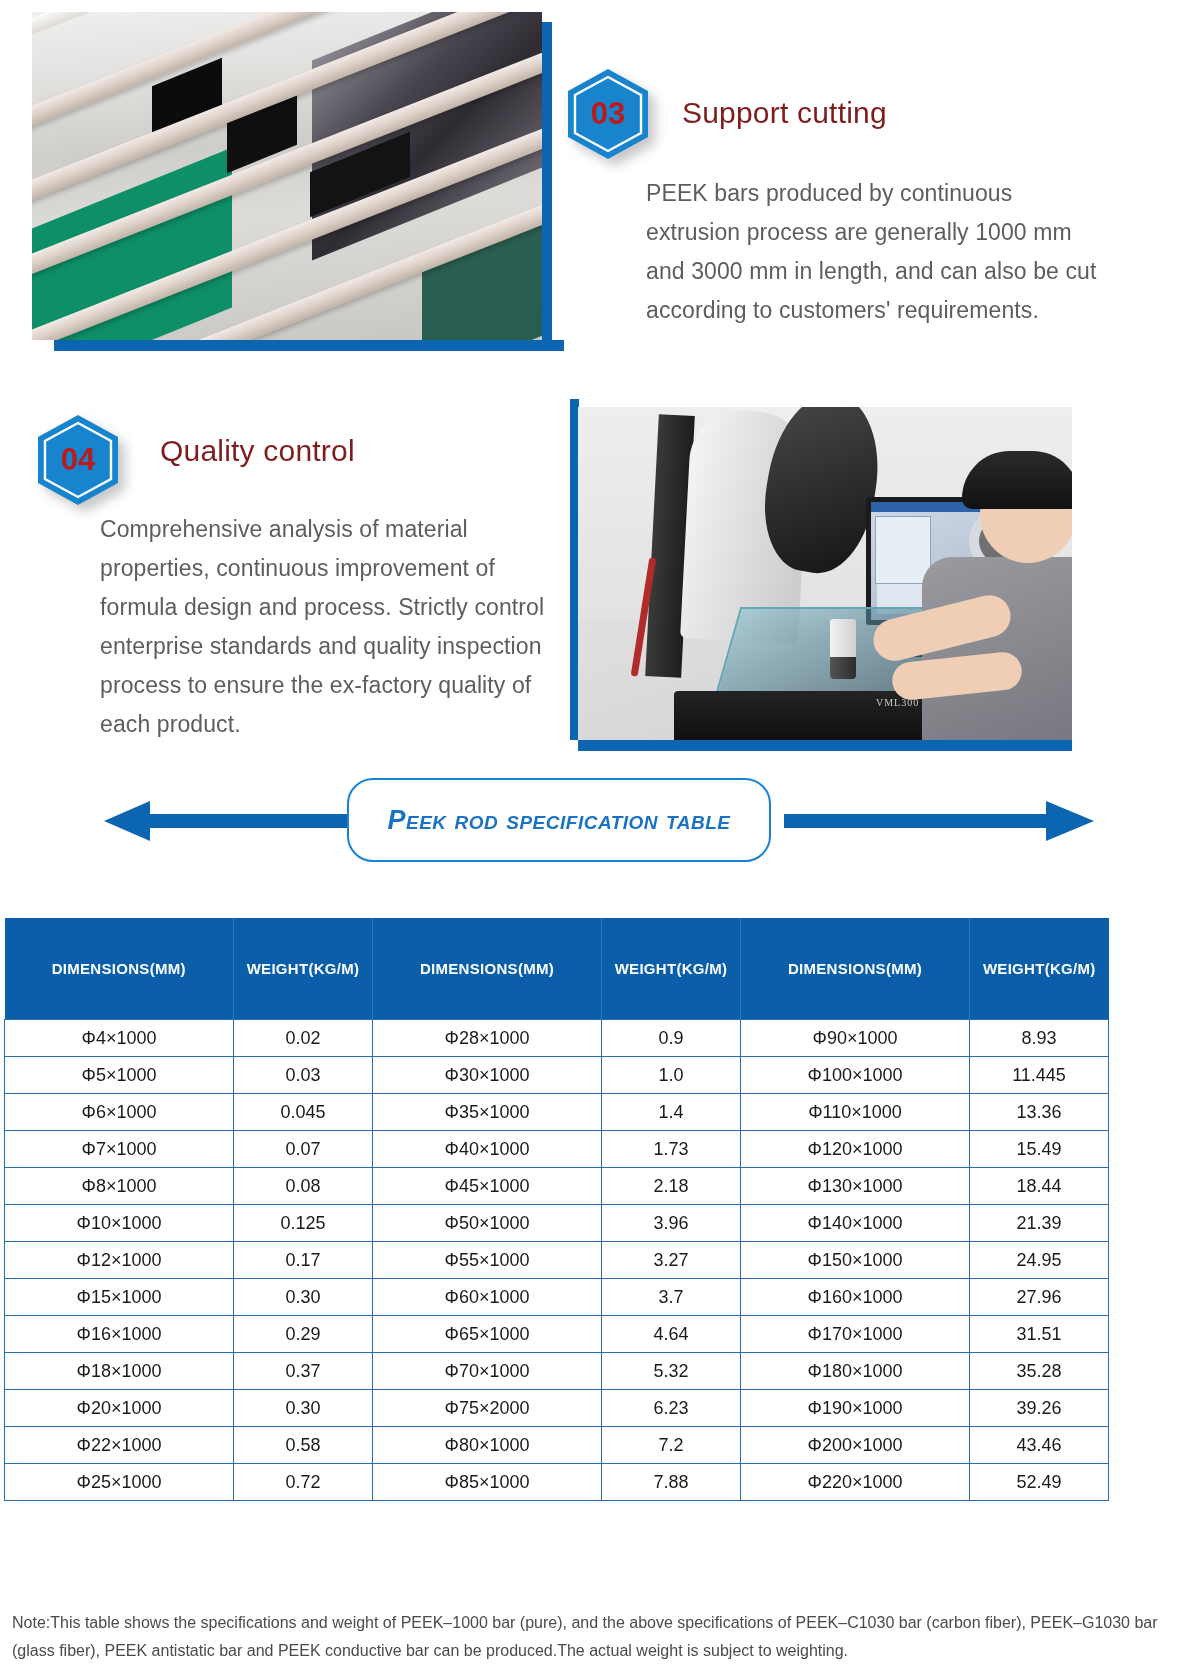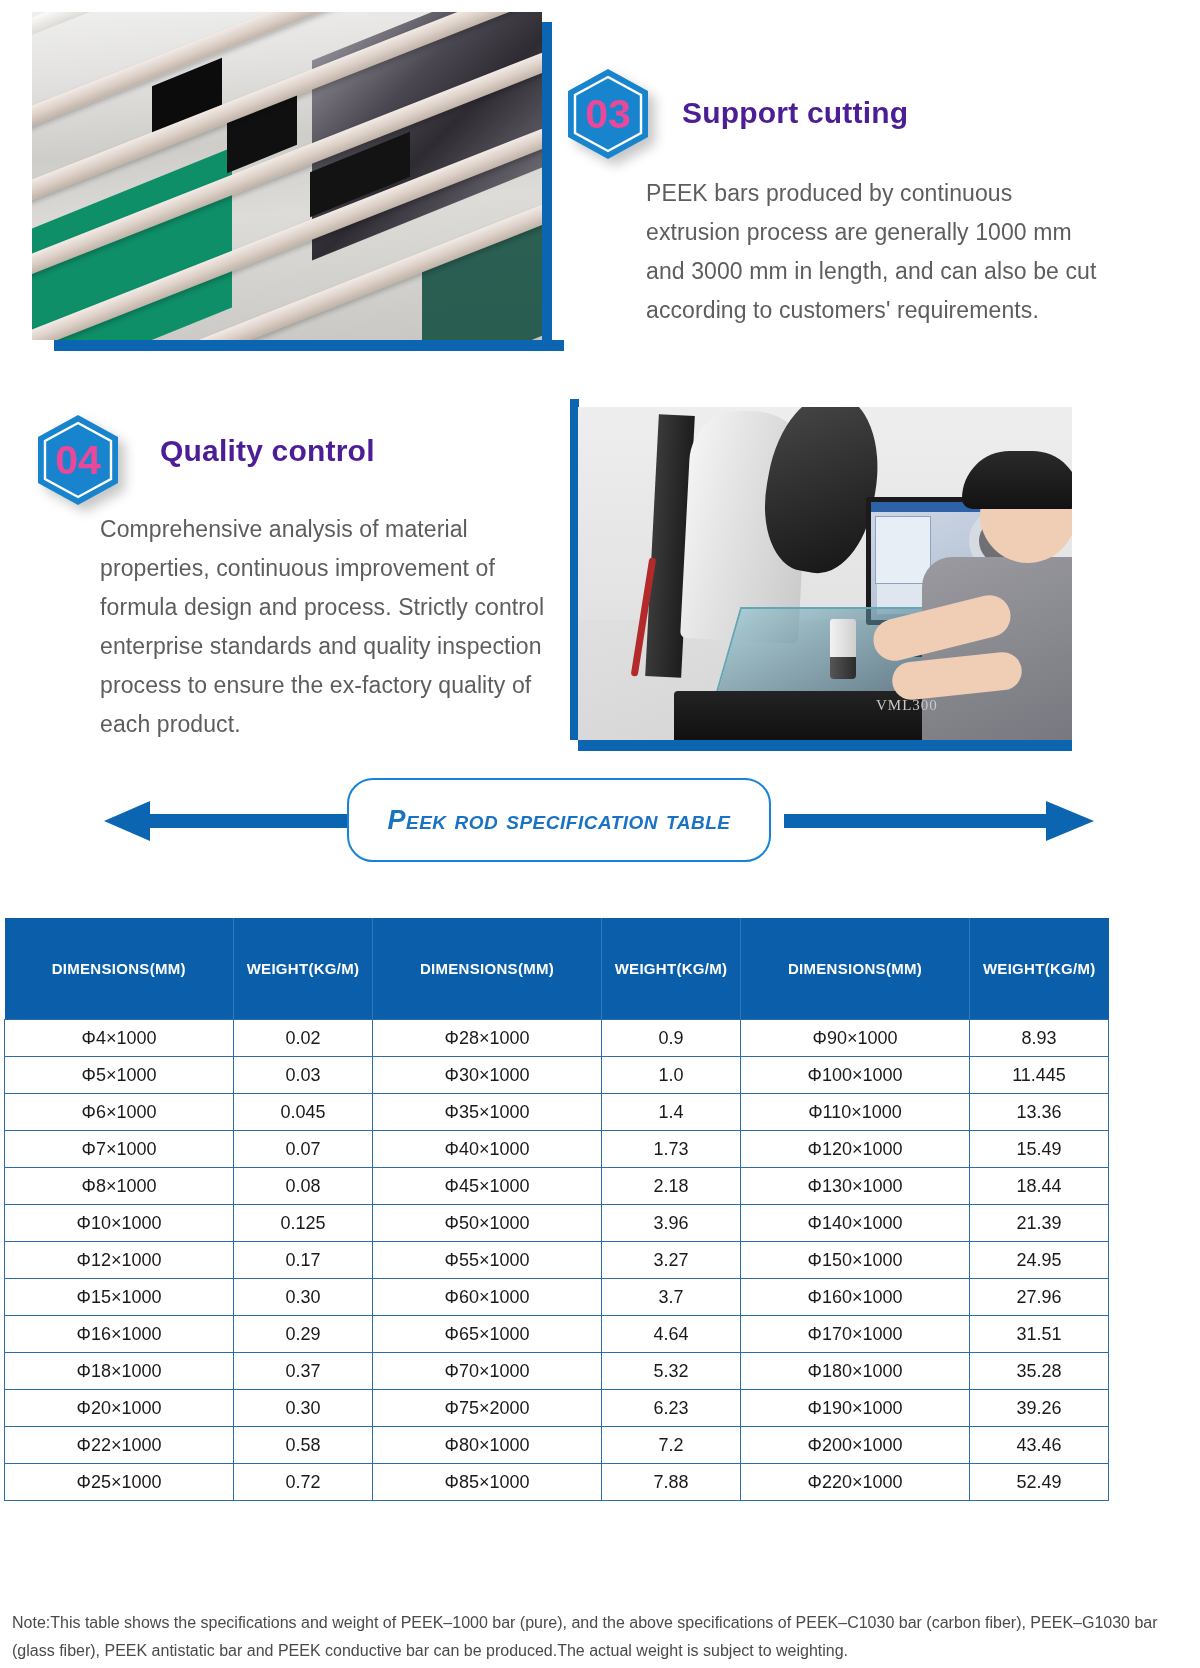--- a/index.html
+++ b/index.html
@@ -116,41 +116,41 @@
   .lab-kbd { position:absolute; left:398px; top:200px; width:110px; height:34px; background:linear-gradient(180deg,#2b2b2b,#151515); transform: skewX(-22deg);}
   .lab-ctrl { position:absolute; left:360px; top:178px; width:68px; height:26px; background:linear-gradient(180deg,#c9c9c9,#8d8d8d);}
   .lab-ctrl .red { position:absolute; right:6px; top:6px; width:12px; height:12px; background:#c42b2b; }
   .lab-notes { position:absolute; left:352px; top:172px; width:62px; height:22px; background:#f1e7b0;}
   .lab-paper { position:absolute; left:404px; top:222px; width:110px; height:66px; background:#f7f7f7; transform: skewX(-14deg);}
   .lab-person-head { position:absolute; right:-4px; top:60px; width:96px; height:96px; border-radius:50%; background:#f0cdb5;}
   .lab-person-cap { position:absolute; right:-8px; top:44px; width:118px; height:58px; border-radius:54px 54px 12px 12px; background:linear-gradient(180deg,#2a2a2a,#121212);}
   .lab-person-body { position:absolute; right:-20px; top:150px; width:170px; height:200px; background:linear-gradient(160deg,#9a9aa0,#74747c); border-radius:30px 0 0 0;}
   .lab-arm1 { position:absolute; right:60px; top:200px; width:140px; height:42px; background:#f0cdb5; border-radius:22px; transform: rotate(-14deg);}
   .lab-arm2 { position:absolute; right:50px; top:250px; width:130px; height:38px; background:#f0cdb5; border-radius:20px; transform: rotate(-6deg);}
-  .lab-vml { position:absolute; left:298px; top:290px; color:#c9c9c9; font-family:"Liberation Serif", serif; font-size:15px; letter-spacing:1px;}
+  .lab-vml { position:absolute; left:298px; top:290px; color:#c9c9c9; font-family:"Liberation Serif", serif; font-size:10px; letter-spacing:1px;}
 
   
   .hex {
     position: absolute;
     width: 84px; height: 92px;
     filter: drop-shadow(7px 7px 6px rgba(0,0,0,.22));
   }
   .hex svg { display:block; width:100%; height:100%; }
   .hex .num {
     position:absolute; left:0; top:0; width:100%; height:100%;
     display:flex; align-items:center; justify-content:center;
-    color:#ec4899; font-weight:bold; font-size:41px; letter-spacing:0px;
+    color:#b91c1c; font-weight:bold; font-size:31px; letter-spacing:0px;
     font-family:"Liberation Sans", sans-serif;
   }
 
   .step-title {
     position:absolute;
     font-size: 30px;
-    font-weight: bold;
-    color: #4c1d95;
+    font-weight: normal;
+    color: #7f1d1d;
     letter-spacing: .2px;
     white-space: nowrap;
   }
   .step-body {
     position:absolute;
     font-size: 23px;
     line-height: 39px;
     color: #5d5d5d;
     letter-spacing: .1px;
   }

